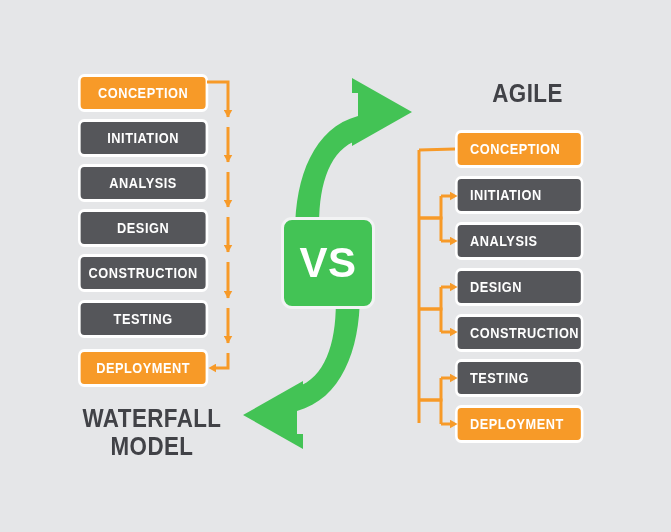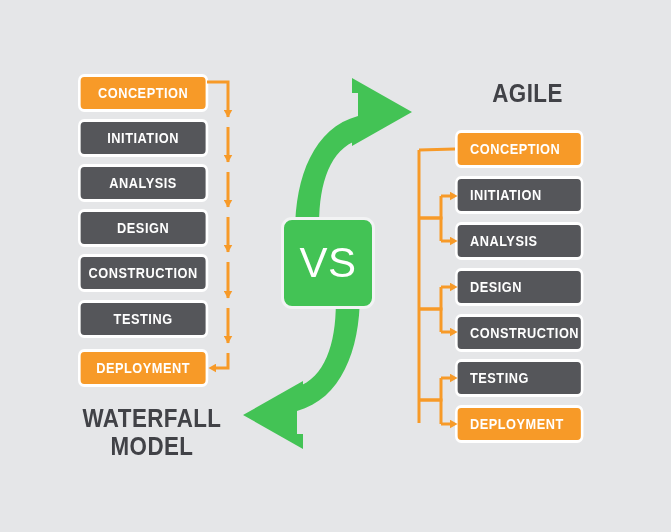--- a/index.html
+++ b/index.html
@@ -89,21 +89,21 @@
     border: 3px solid #f2f3f4;
     border-radius: 11px;
     display: flex;
     align-items: center;
     justify-content: center;
     z-index: 6;
   }
   #vs-badge span {
     color: #ffffff;
     font-size: 42px;
-    font-weight: normal;
+    font-weight: bold;
     letter-spacing: 0.5px;
   }
 
   
   .layer {
     position: absolute;
     left: 0;
     top: 0;
     width: 671px;
     height: 532px;

